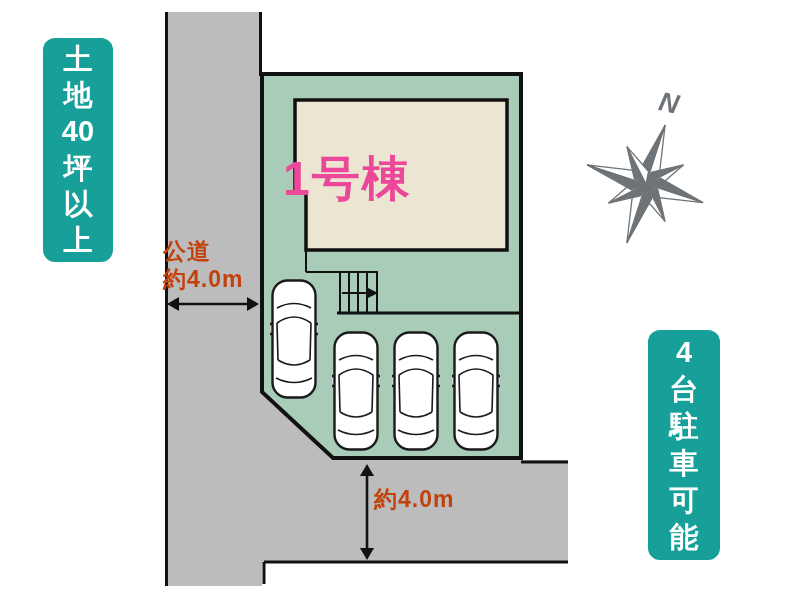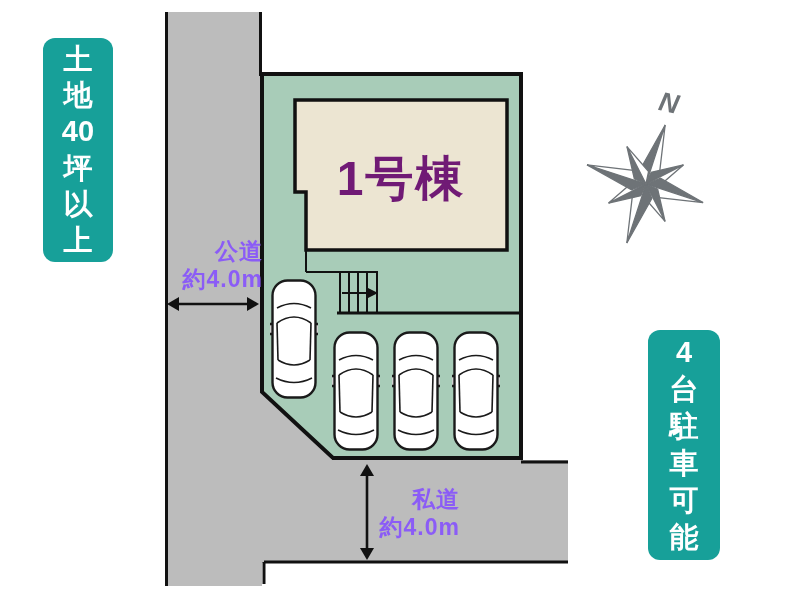--- a/index.html
+++ b/index.html
@@ -3,26 +3,25 @@
 <meta charset="utf-8">
 <style>
   html,body{margin:0;padding:0;background:#fff;}
   .canvas{
     position:relative;width:800px;height:600px;background:#fff;overflow:hidden;
     font-family:"Liberation Sans","DejaVu Sans",sans-serif;color:#1a1a1a;
   }
   .canvas svg.scene{position:absolute;left:0;top:0;}
   .overlay{position:absolute;z-index:5;}
   .road-label{
-    text-align:right;font-size:23px;font-weight:600;line-height:1.2;
-    letter-spacing:1px;color:#8b5cf6;
+    text-align:left;font-size:23px;font-weight:600;line-height:1.2;
+    letter-spacing:1px;color:#c2410c;
   }
   .building-label{
-    font-size:48px;font-weight:700;letter-spacing:2px;color:#701a75;
-    text-align:center;
+    font-size:48px;font-weight:700;letter-spacing:2px;color:#ec4899;
   }
   .badge{
     position:absolute;background:#17a099;border-radius:12px;z-index:6;
     display:flex;flex-direction:column;align-items:center;justify-content:space-evenly;
     color:#ffffff;font-weight:700;
   }
   .badge .ch{font-size:29px;line-height:1;text-align:center;}
   .badge-left{left:43px;top:38px;width:70px;height:224px;}
   .badge-right{left:648px;top:330px;width:72px;height:230px;}
   .north-label{
@@ -143,21 +142,20 @@
   </svg>
 
   <div class="overlay building-label" style="left:283px;top:147px;width:236px;">1号棟</div>
 
   <div class="overlay road-label" style="left:163px;top:238px;width:100px;">
     <div>公道</div>
     <div>約4.0m</div>
   </div>
 
   <div class="overlay road-label" style="left:374px;top:486px;width:86px;">
-    <div>私道</div>
     <div>約4.0m</div>
   </div>
 
   <div class="overlay north-label" style="left:659px;top:88px;">N</div>
 
   <div class="badge badge-left">
     <span class="ch">土</span>
     <span class="ch">地</span>
     <span class="ch">40</span>
     <span class="ch">坪</span>

